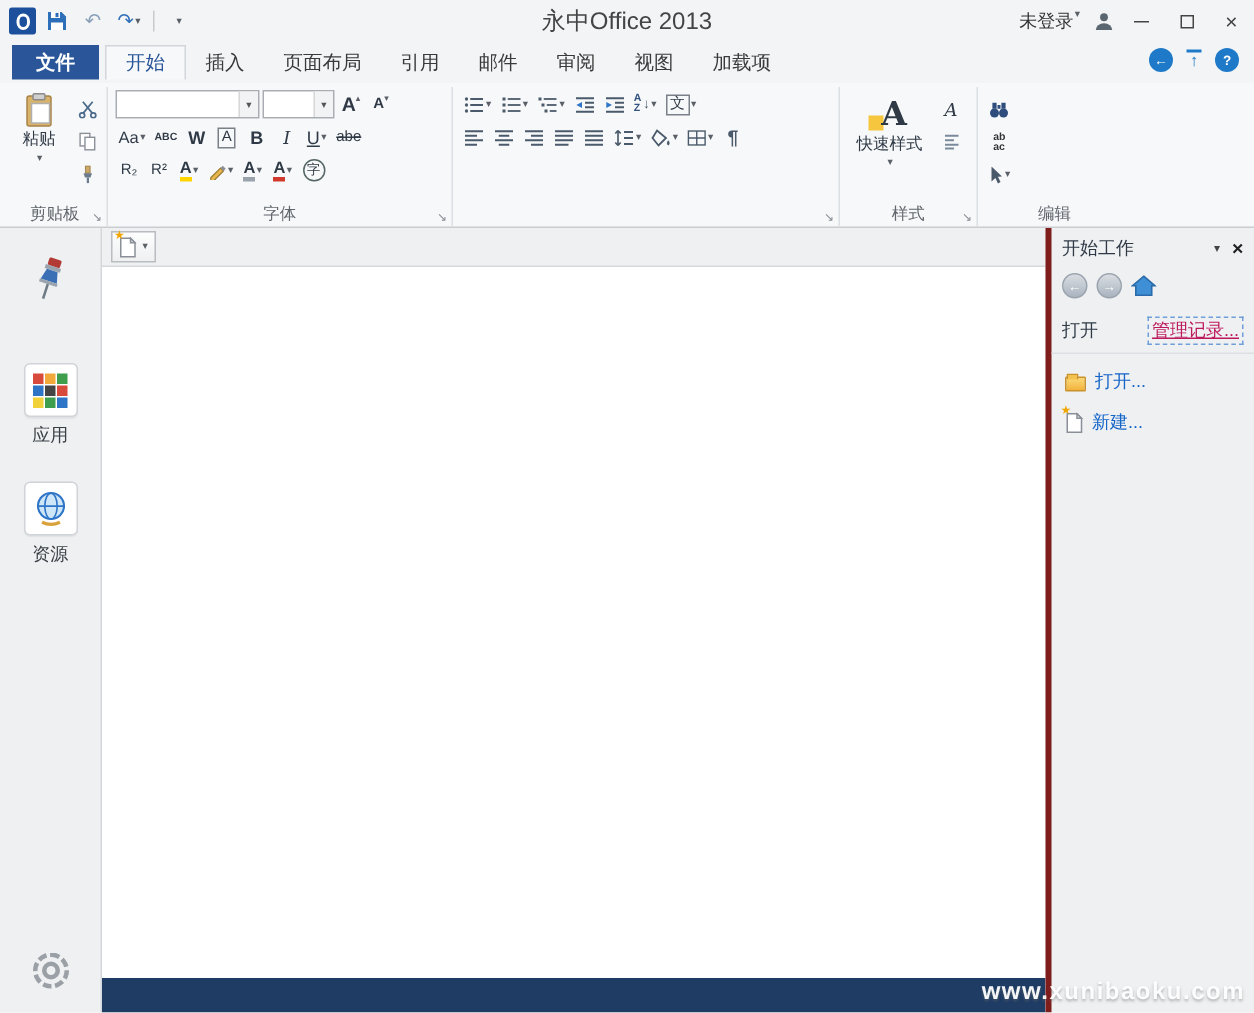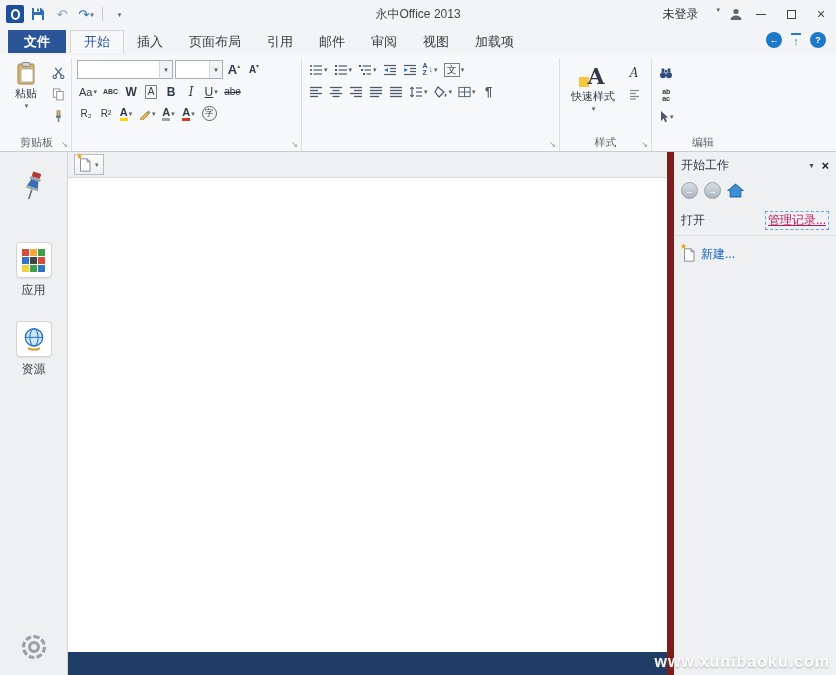--- a/index.html
+++ b/index.html
@@ -7,23 +7,23 @@
 body{overflow:hidden;position:relative;font-family:"Liberation Sans","DejaVu Sans",sans-serif;font-size:12px;color:#333;background:#eef0f2}
 svg{display:block}
 
 
 .titlebar{height:28px;display:flex;align-items:center;background:#f3f4f6;padding-left:6px;position:relative}
 .tb-left{display:flex;align-items:center;gap:4px;z-index:2}
 .appicon{width:18px;height:18px;background:#1c4f9c;border-radius:2px;display:flex;align-items:center;justify-content:center}
 .appicon-o{width:9px;height:11px;border:2px solid #fff;border-radius:50%/45%}
 .qbtn{min-width:20px;height:20px;display:flex;align-items:center;justify-content:center;border-radius:2px}
 .qat-sep{width:1px;height:14px;background:#c9c9c9;margin:0 2px}
-.tb-title{position:absolute;left:0;right:0;text-align:center;font-size:12px;color:#444}
+.tb-title{position:absolute;left:0;right:0;text-align:center;font-size:16px;color:#444}
 .tb-right{margin-left:auto;display:flex;align-items:center;height:100%;z-index:2}
-.account{display:flex;gap:17px;padding:0 6px;color:#333}
+.account{display:flex;gap:0;padding:0 6px;color:#333}
 .winbtn{width:30px;height:100%;display:flex;align-items:center;justify-content:center;font-size:14px;color:#444}
 .min-glyph{width:10px;height:1px;background:#444;display:block}
 .max-glyph{width:9px;height:9px;border:1px solid #444;display:block}
 .car{font-size:7px;color:#5a6067;margin-left:1px;line-height:1}
 .tinycar{font-size:6px;color:#5a6067;align-self:flex-start;margin-top:2px}
 
 
 .tabrow{height:27px;display:flex;align-items:center;background:#f3f4f6;padding-left:8px}
 .file-tab{height:23px;padding:0 16px;background:#2a5699;color:#fff;display:flex;align-items:center;font-size:13px;margin-right:4px;font-weight:bold}
 .tab{height:23px;padding:0 13px;display:flex;align-items:center;font-size:13px;color:#3a3a3a}
@@ -91,21 +91,21 @@
 
 .docarea{flex:1;display:flex;flex-direction:column;background:#fff;min-width:0}
 .tabstrip{height:26px;background:#eef0f2;display:flex;align-items:center;padding-left:6px;border-bottom:1px solid #d5d8db}
 .doctab{height:21px;background:linear-gradient(#fdfdfd,#eff0f2);border:1px solid #b9bdc2;display:flex;align-items:center;padding:0 4px;gap:3px}
 .canvas{flex:1;background:#fff}
 .bluebar{height:23px;background:#1e3c64}
 .docicon-wrap{position:relative;display:inline-flex}
 .star{position:absolute;left:-3px;top:-5px;font-size:8px;color:#f0a500;line-height:1}
 
 
-.taskpane{width:169px;background:#eef0f2;border-left:7px solid #7f1d1d;display:flex;flex-direction:column}
+.taskpane{width:139px;background:#eef0f2;border-left:4px solid #7f1d1d;display:flex;flex-direction:column}
 .tp-head{height:26px;display:flex;align-items:center;padding:0 7px;gap:8px}
 .tp-title{font-size:12px;color:#2f3a46;flex:1}
 .tp-car{font-size:8px;color:#444;cursor:pointer}
 .tp-close{font-size:13px;color:#222;font-weight:bold;cursor:pointer}
 .tp-nav{display:flex;align-items:center;gap:6px;padding:4px 7px 6px}
 .navcirc{width:17px;height:17px;border-radius:50%;background:linear-gradient(#d8dde2,#aab4bf);border:1px solid #9aa3ad;color:#fff;display:flex;align-items:center;justify-content:center;font-size:9px;font-weight:bold}
 .tp-open{display:flex;align-items:center;padding:6px 7px 5px;gap:4px;border-bottom:1px solid #dde0e3}
 .tp-open-label{font-size:12px;flex:1;color:#2f3a46}
 .manage{font-size:12px;color:#be185d;border:1px dashed #6f9fd8;padding:0 2px;text-decoration:underline;cursor:pointer}
 .tp-link{display:flex;align-items:center;gap:6px;padding:10px 0 0 9px;font-size:12px;color:#1464c8;cursor:pointer}
@@ -301,20 +301,21 @@
           <span class="car">▾</span>
         </span>
       <span class="sb">
           <span class="fc">A</span>
           <span class="car">▾</span>
         </span>
       <span class="sb">
           <span class="circle-char">字</span>
         </span>
     </div>
+    <span class="grp-label">字体</span>
     <span class="launcher">↘</span>
   </div>
 
   <div class="group" style="width:258px">
     <div class="prow">
       <span class="sb">
         <svg width="14" height="12" viewBox="0 0 14 12">
             <g fill="#4a5a6a">
               <circle cx="2" cy="2" r="1.1"></circle>
               <circle cx="2" cy="6" r="1.1"></circle>
@@ -620,20 +621,24 @@
         <svg width="17" height="15" viewBox="0 0 16 14">
             <path d="M8 1l7 6h-2v6H3V7H1z" fill="#3f8fd6" stroke="#2a6aa8"></path>
           </svg>
       </span>
     </div>
     <div class="tp-open">
       <span class="tp-open-label">打开</span>
       <span class="manage">管理记录...</span>
     </div>
     <div class="tp-link">
+      <span class="folder"></span>
+      <span>打开...</span>
+    </div>
+    <div class="tp-link">
       <span class="docicon-wrap">
         <svg width="12" height="14" viewBox="0 0 12 14">
             <path d="M1.5 0.8h6.5l3 3v9.4H1.5z" fill="#fff" stroke="#8a8f98"></path>
             <path d="M8 0.8l3 3H8z" fill="#dfe3e8" stroke="#8a8f98"></path>
           </svg>
         <span class="star">★</span>
       </span>
       <span>新建...</span>
     </div>
   </div>

